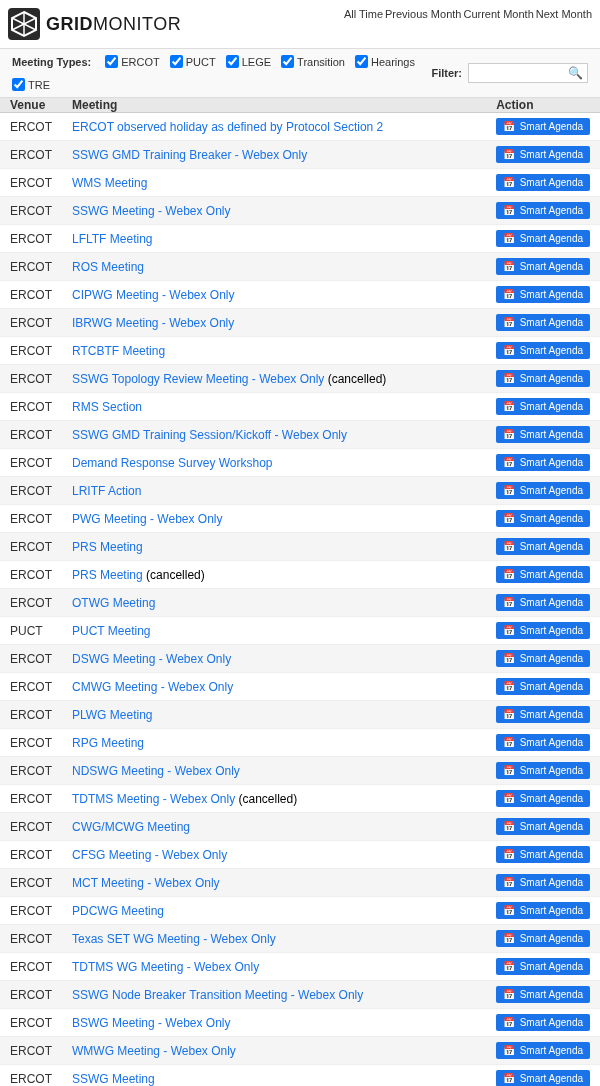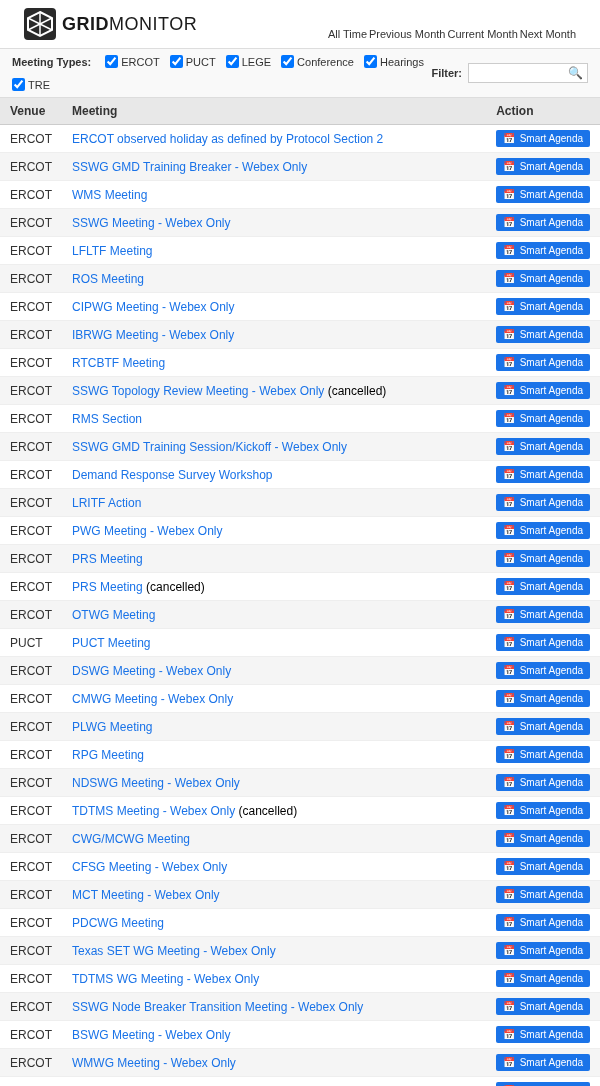--- a/index.html
+++ b/index.html
@@ -1,23 +1,23 @@
 <!DOCTYPE html>
 <html><head>
   <meta charset="utf-8">
   <style>
     * { box-sizing: border-box; margin: 0; padding: 0; }
     body { font-family: Arial, Helvetica, sans-serif; font-size: 12px; background: #fff; color: #333; width: 600px; }
 
     
     .top-header {
       display: flex;
-      align-items: flex-end;
+      align-items: flex-start;
       justify-content: space-between;
-      padding: 8px 24px;
+      padding: 8px 8px;
       border-bottom: 1px solid #ddd;
       background: #fff;
     }
     .logo-area {
       display: flex;
       align-items: center;
       gap: 6px;
     }
     .logo-icon {
       width: 32px;
@@ -93,21 +93,21 @@
     .table-container {
       width: 100%;
     }
     table {
       width: 100%;
       border-collapse: collapse;
       font-size: 12px;
     }
     thead th {
       background: #e8e8e8;
-      padding: 6px 10px;
+      padding: 0 10px;
       text-align: left;
       font-weight: bold;
       border-bottom: 1px solid #ccc;
       font-size: 12px;
     }
     tbody tr {
       border-bottom: 1px solid #eee;
     }
     tbody tr:nth-child(even) {
       background: #f5f5f5;
@@ -179,21 +179,21 @@
     <label class="checkbox-item">
       <input type="checkbox" checked="" style=""> 
         <span>PUCT</span>
     </label>
     <label class="checkbox-item">
       <input type="checkbox" checked="" style=""> 
         <span>LEGE</span>
     </label>
     <label class="checkbox-item">
       <input type="checkbox" checked="" style=""> 
-        <span>Conference</span>
+        <span>Transition</span>
     </label>
     <label class="checkbox-item">
       <input type="checkbox" checked="" style=""> 
         <span>Hearings</span>
     </label>
     <label class="checkbox-item">
       <input type="checkbox" checked="" style=""> 
         <span>TRE</span>
     </label>
   </div>

